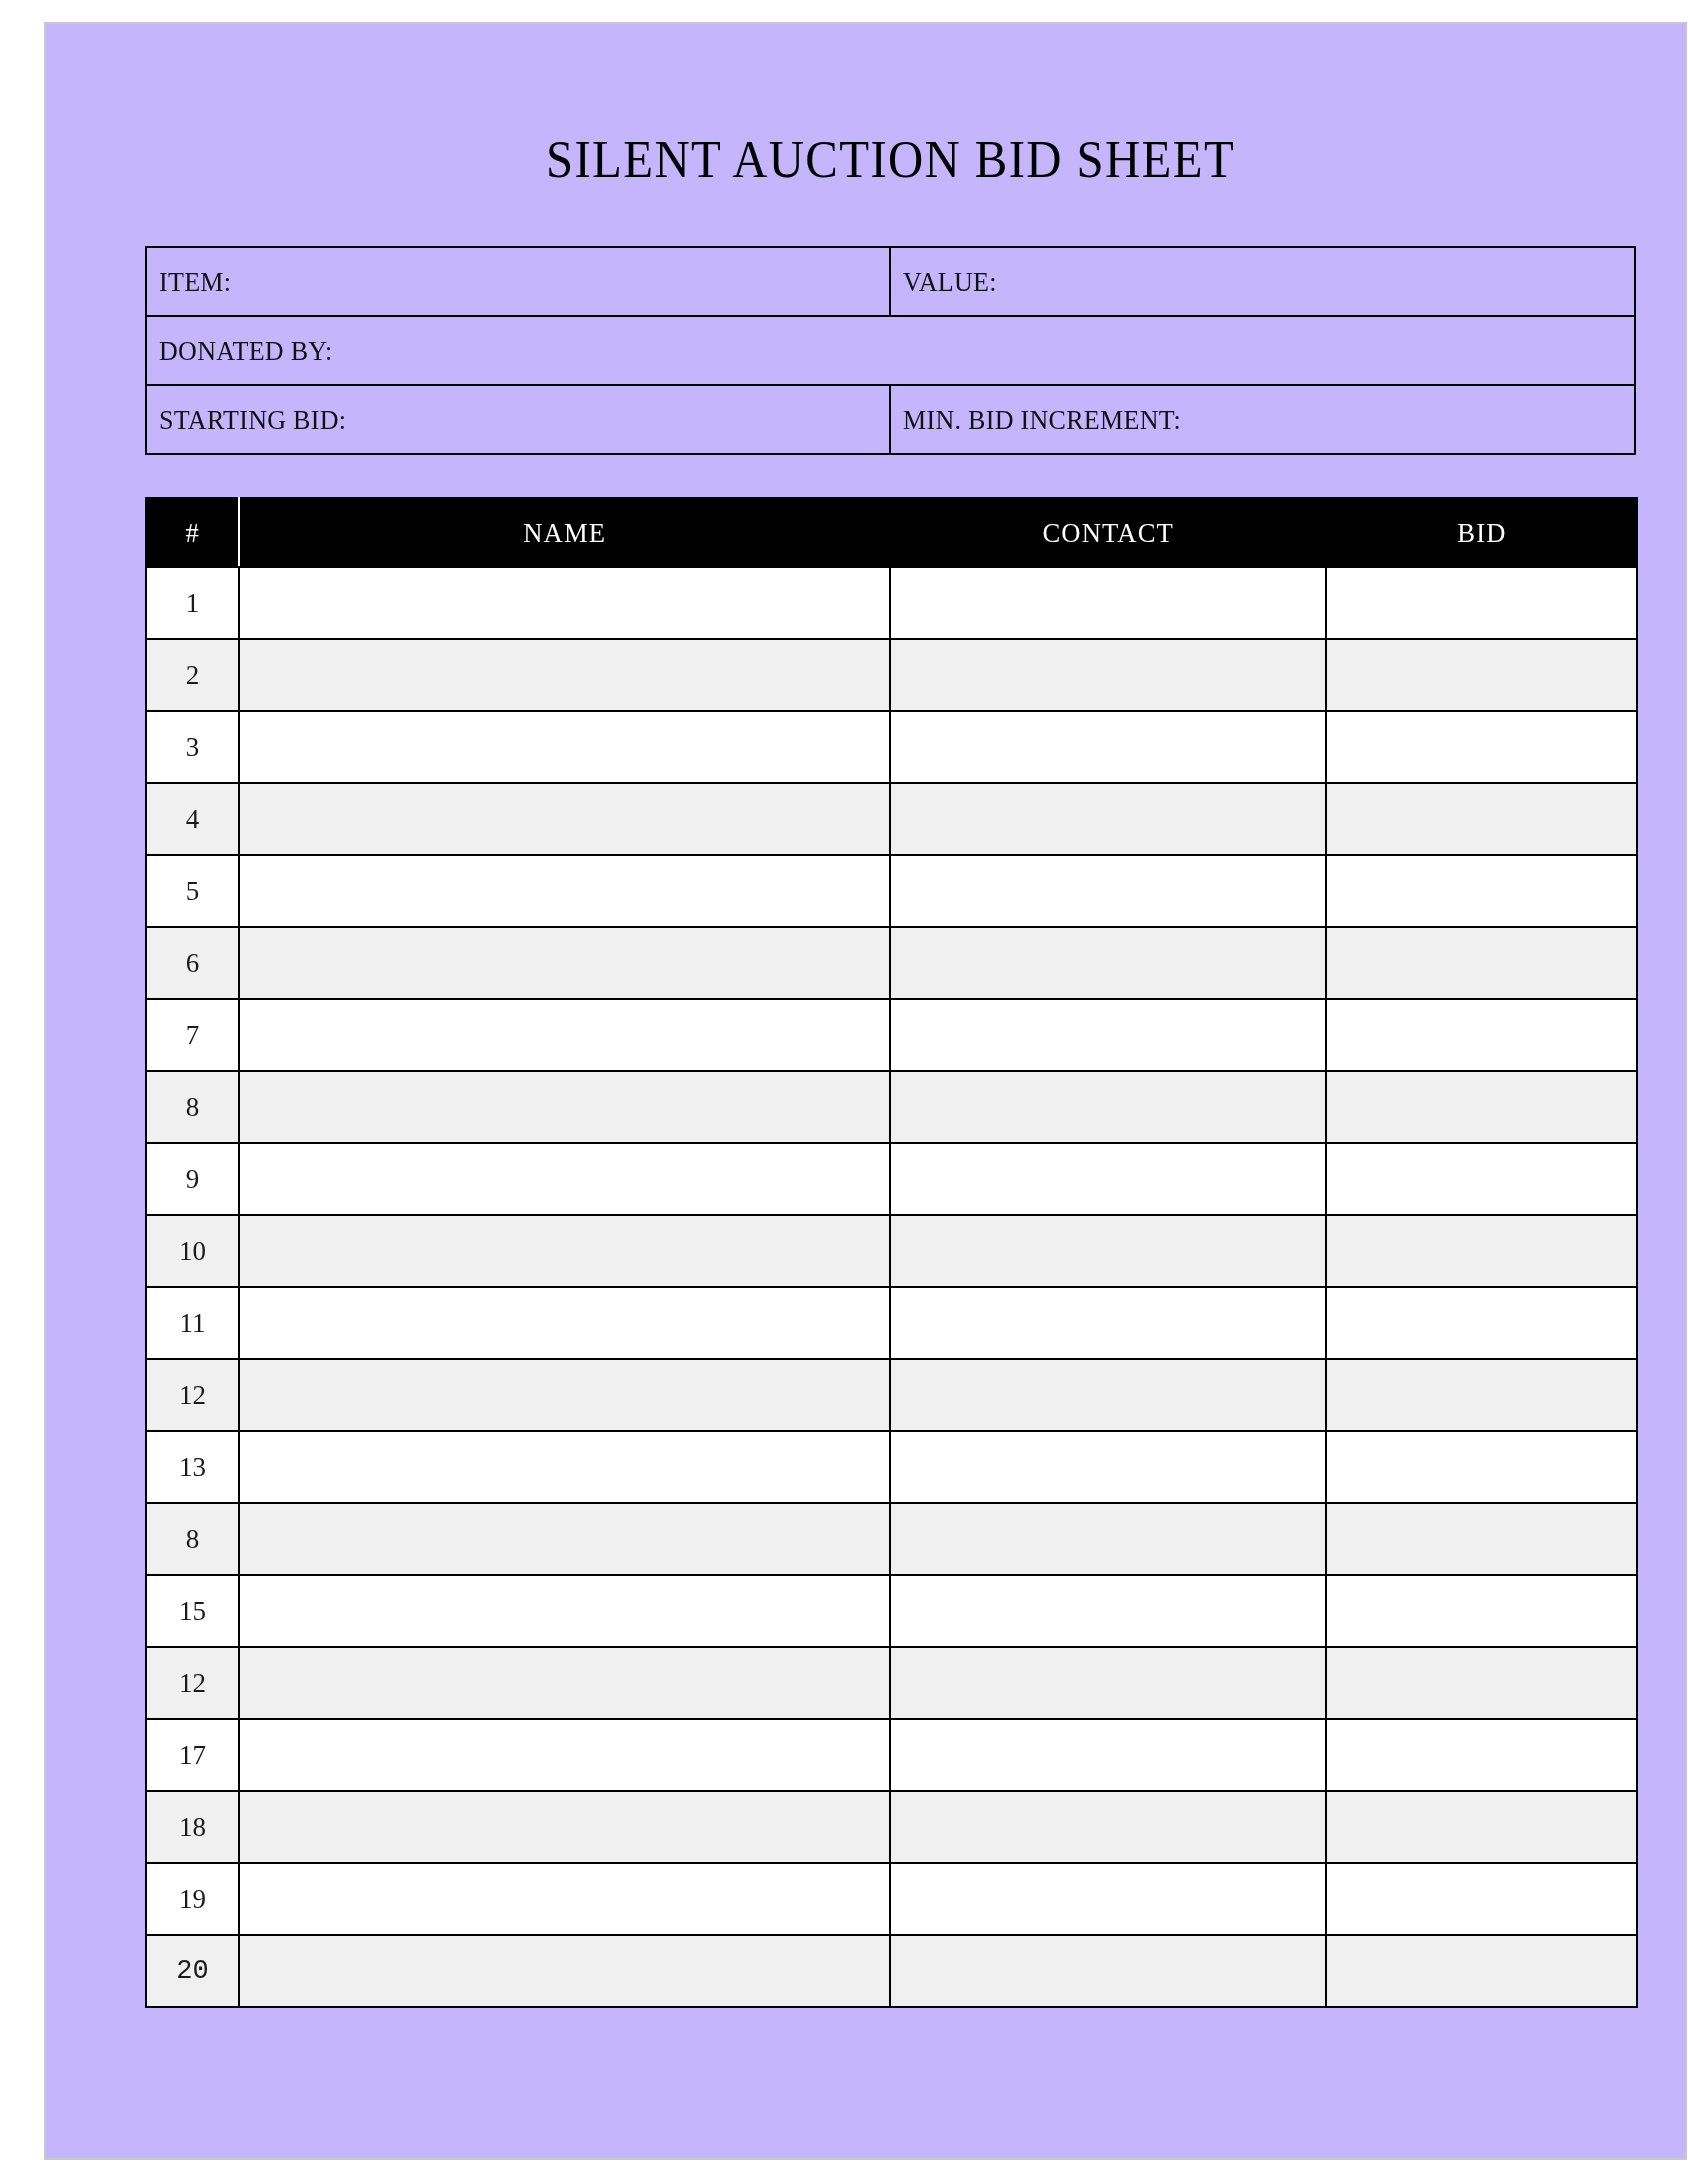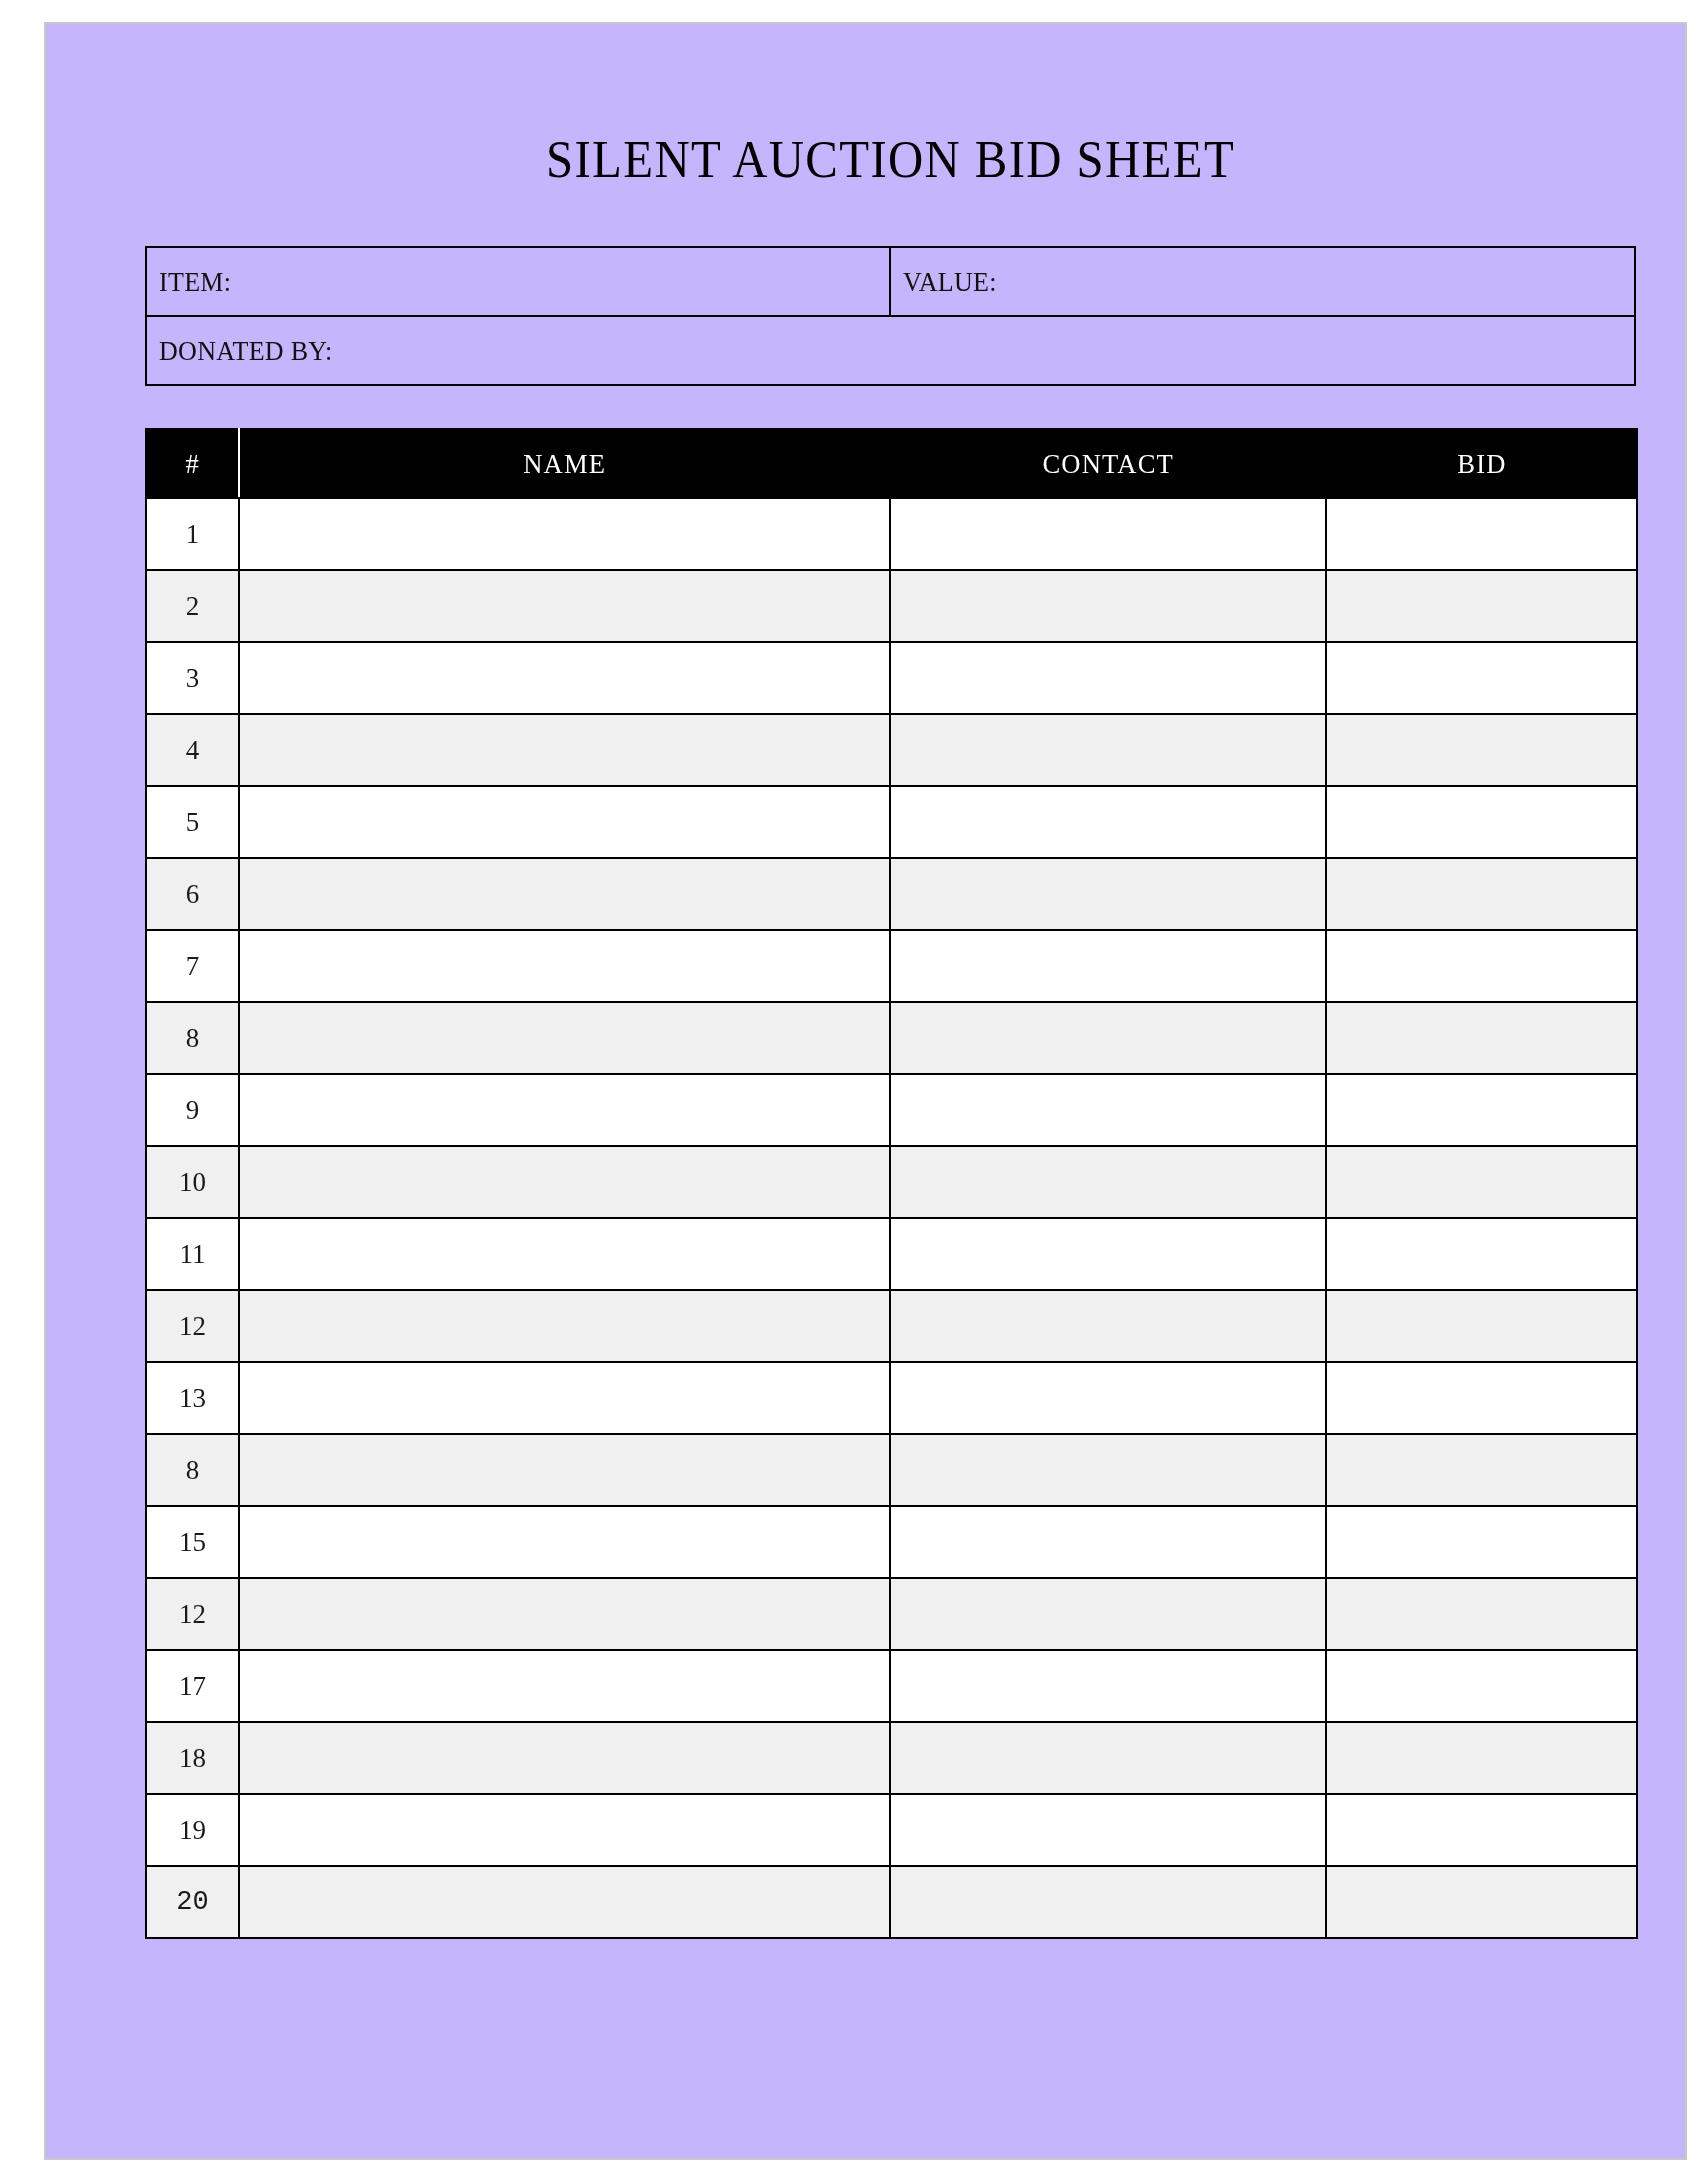--- a/index.html
+++ b/index.html
@@ -176,20 +176,28 @@
           <span class="lbl">VALUE:</span>
         </div>
       </div>
 
       <div class="info-row">
         <div class="info-cell full">
           <span class="lbl">DONATED BY:</span>
         </div>
       </div>
 
+      <div class="info-row">
+        <div class="info-cell left">
+          <span class="lbl">STARTING BID:</span>
+        </div>
+        <div class="info-cell right">
+          <span class="lbl">MIN. BID INCREMENT:</span>
+        </div>
+      </div>
 
     </div>
 
     <table class="bid-table">
       <thead>
         <tr>
           <th class="col-num">
             <span class="hlbl">#</span>
           </th>
           <th class="col-name">

